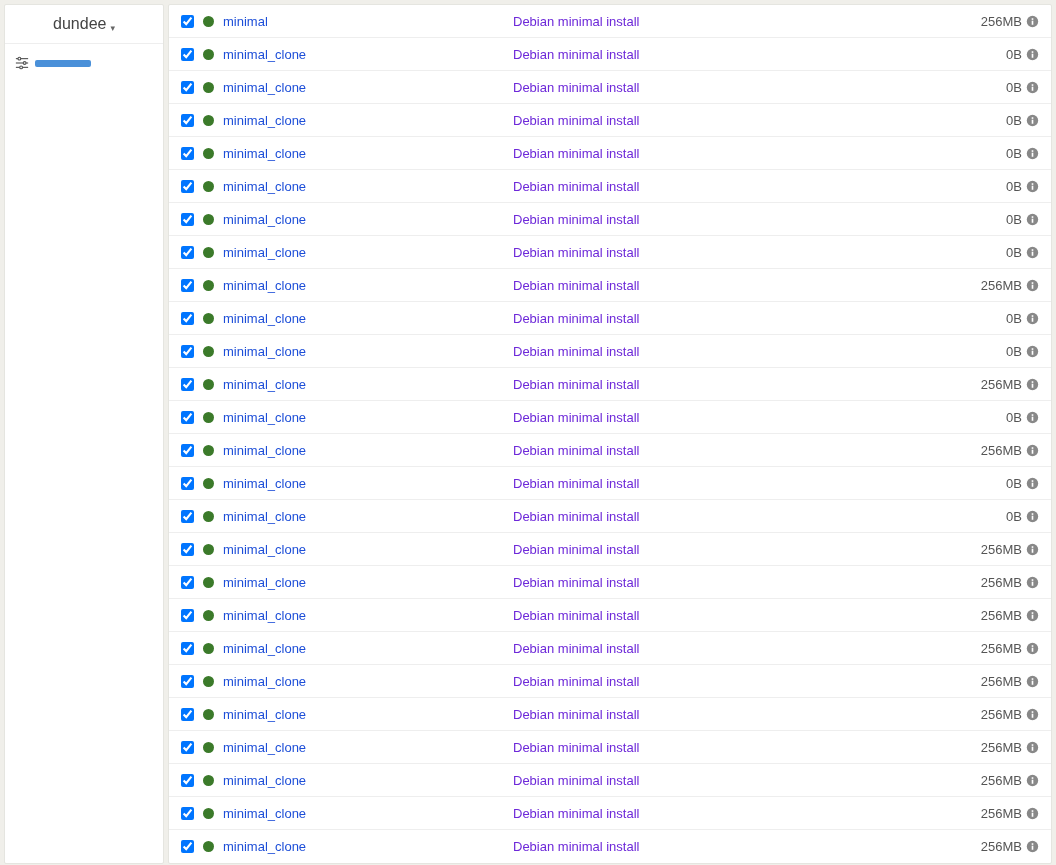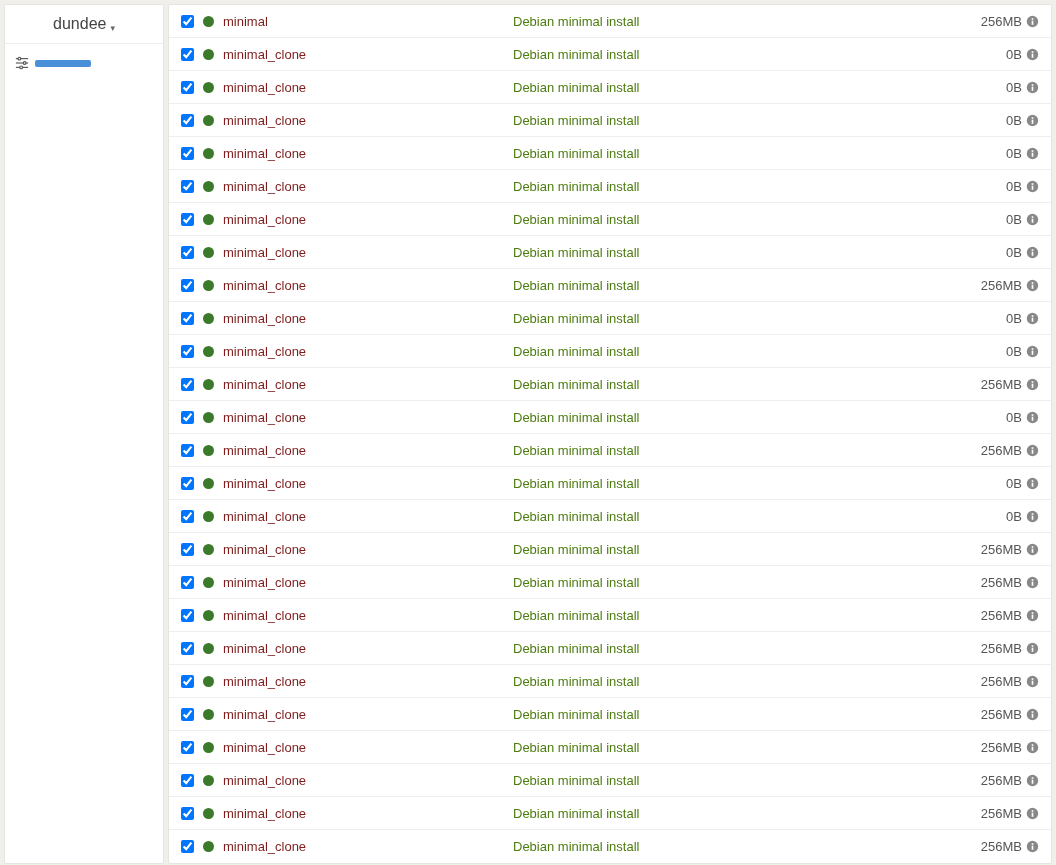--- a/index.html
+++ b/index.html
@@ -72,22 +72,22 @@
 .row:last-child { border-bottom: none; }
 .col-check { width: 22px; display: flex; align-items: center; }
 .col-check input { width: 13px; height: 13px; }
 .col-status { width: 20px; display: flex; align-items: center; }
 .status-dot {
   width: 11px;
   height: 11px;
   border-radius: 50%;
   background: #3b7a2a;
 }
-.col-name { flex: 0 0 290px; color: #7f1d1d; }
-.col-desc { flex: 1; color: #4d7c0f; }
+.col-name { flex: 0 0 290px; color: #1d4ed8; }
+.col-desc { flex: 1; color: #6d28d9; }
 .col-size {
   flex: 0 0 140px;
   text-align: right;
   color: #555;
   display: flex;
   justify-content: flex-end;
   align-items: center;
   gap: 4px;
 }
 .info-icon svg { width: 13px; height: 13px; display: block; fill: #888; }

